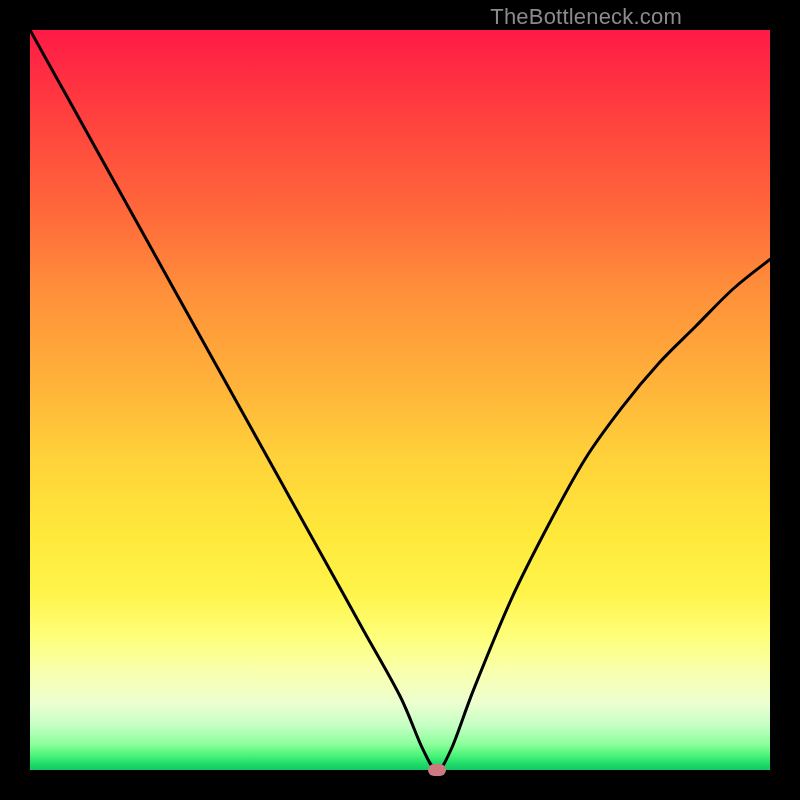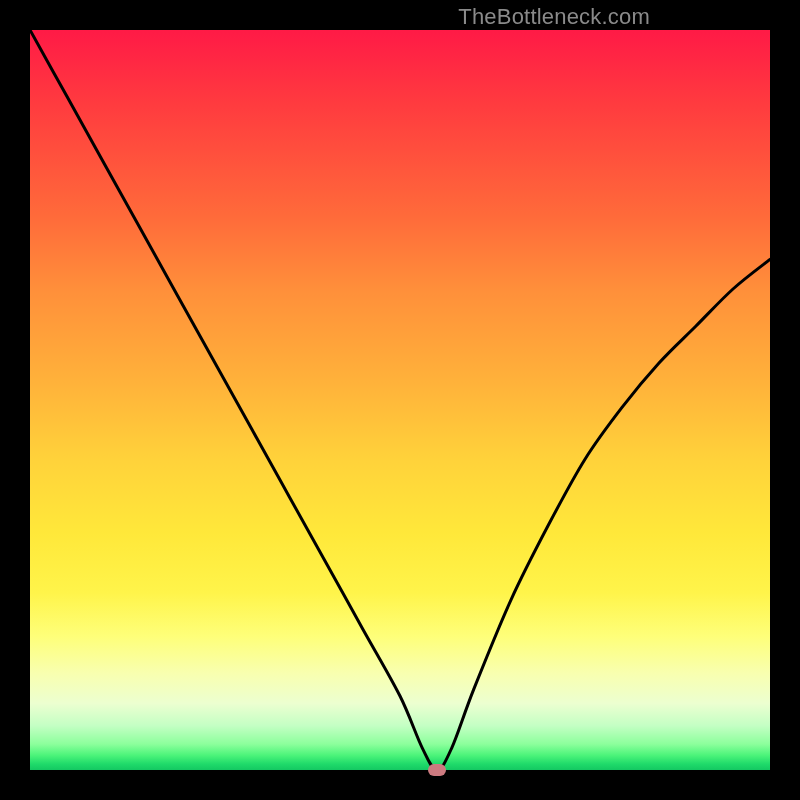--- a/index.html
+++ b/index.html
@@ -11,20 +11,21 @@
     overflow: hidden;
     font-family: Arial, Helvetica, sans-serif;
   }
   .frame {
     position: absolute;
     top: 0;
     left: 0;
     width: 660px;
     height: 800px;
     background: #000;
+    padding-left: 32px;
   }
   .plot {
     position: absolute;
     top: 30px;
     left: 30px;
     width: 740px;
     height: 740px;
     background: linear-gradient(
       to bottom,
       #ff1a46 0%,

